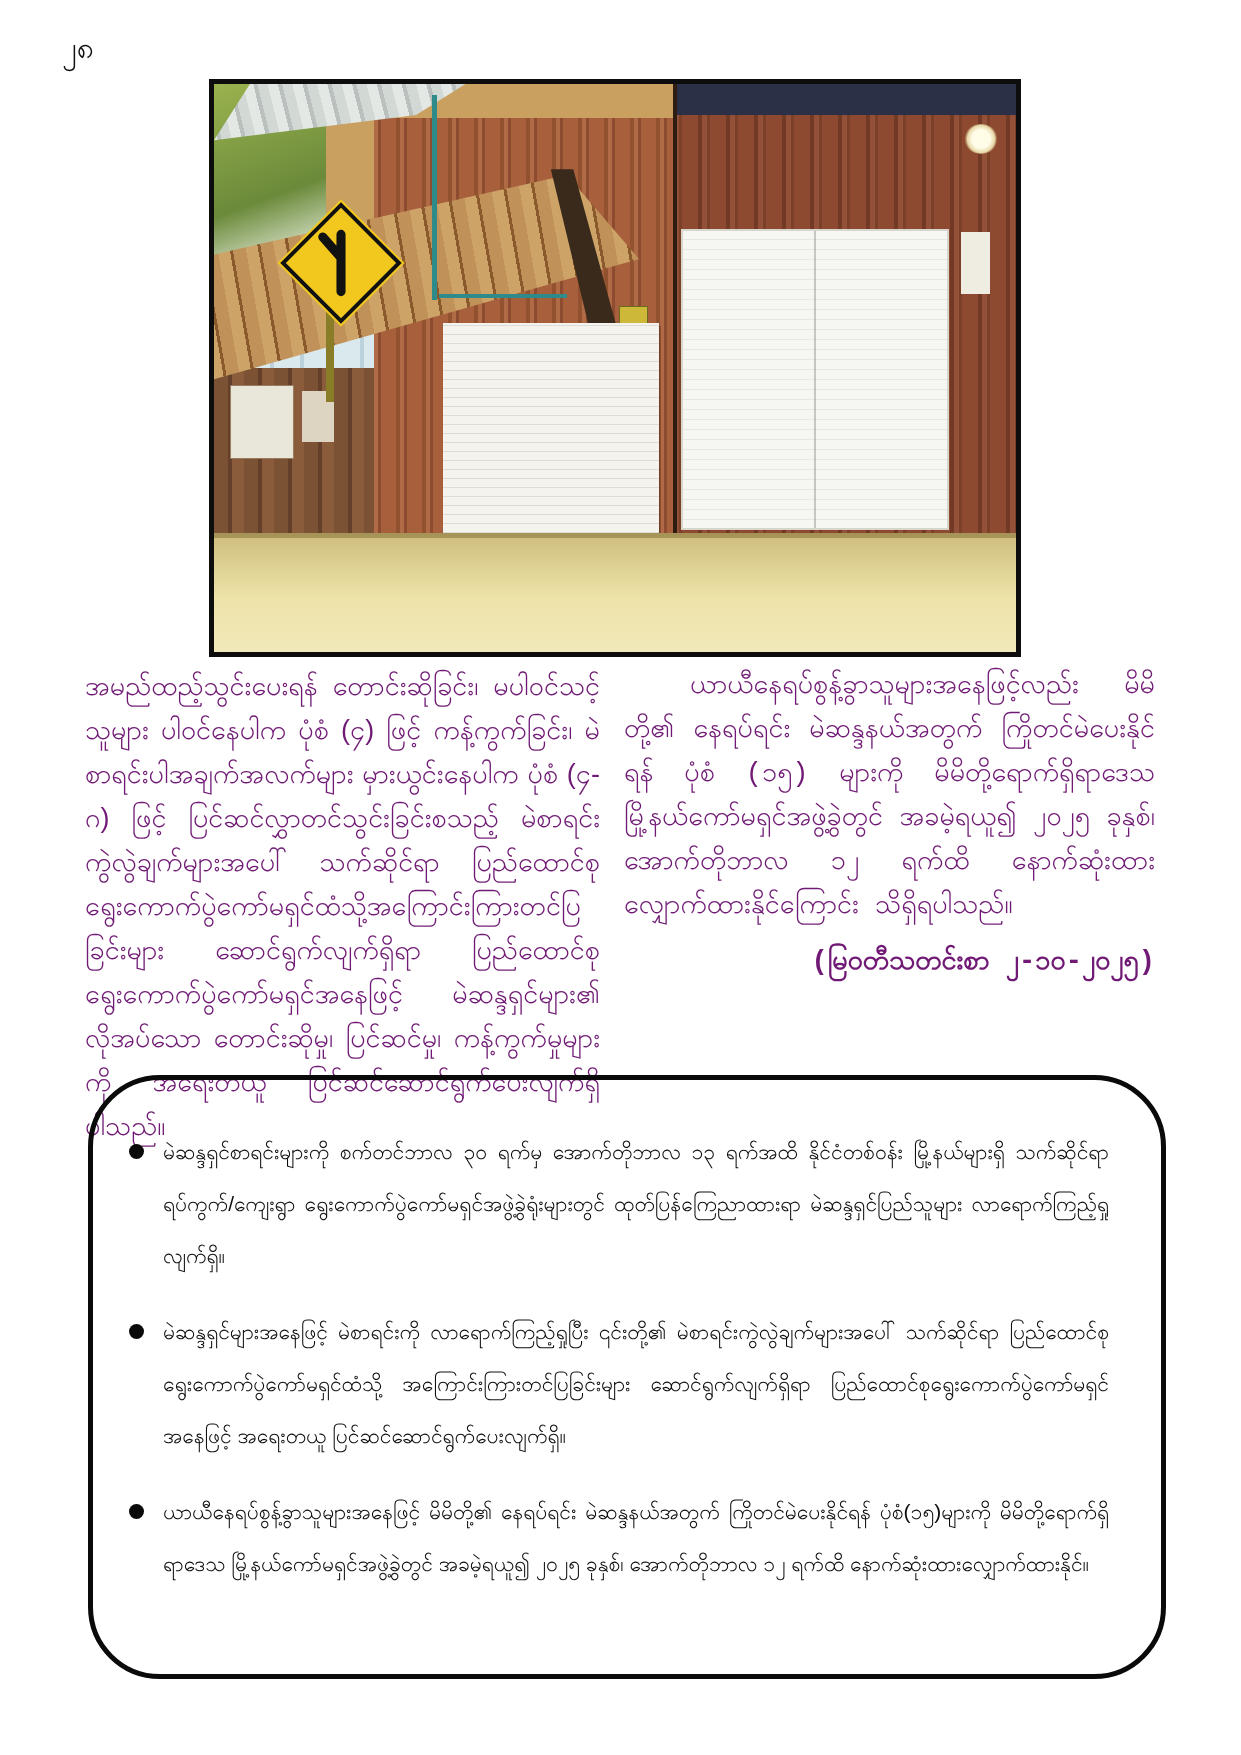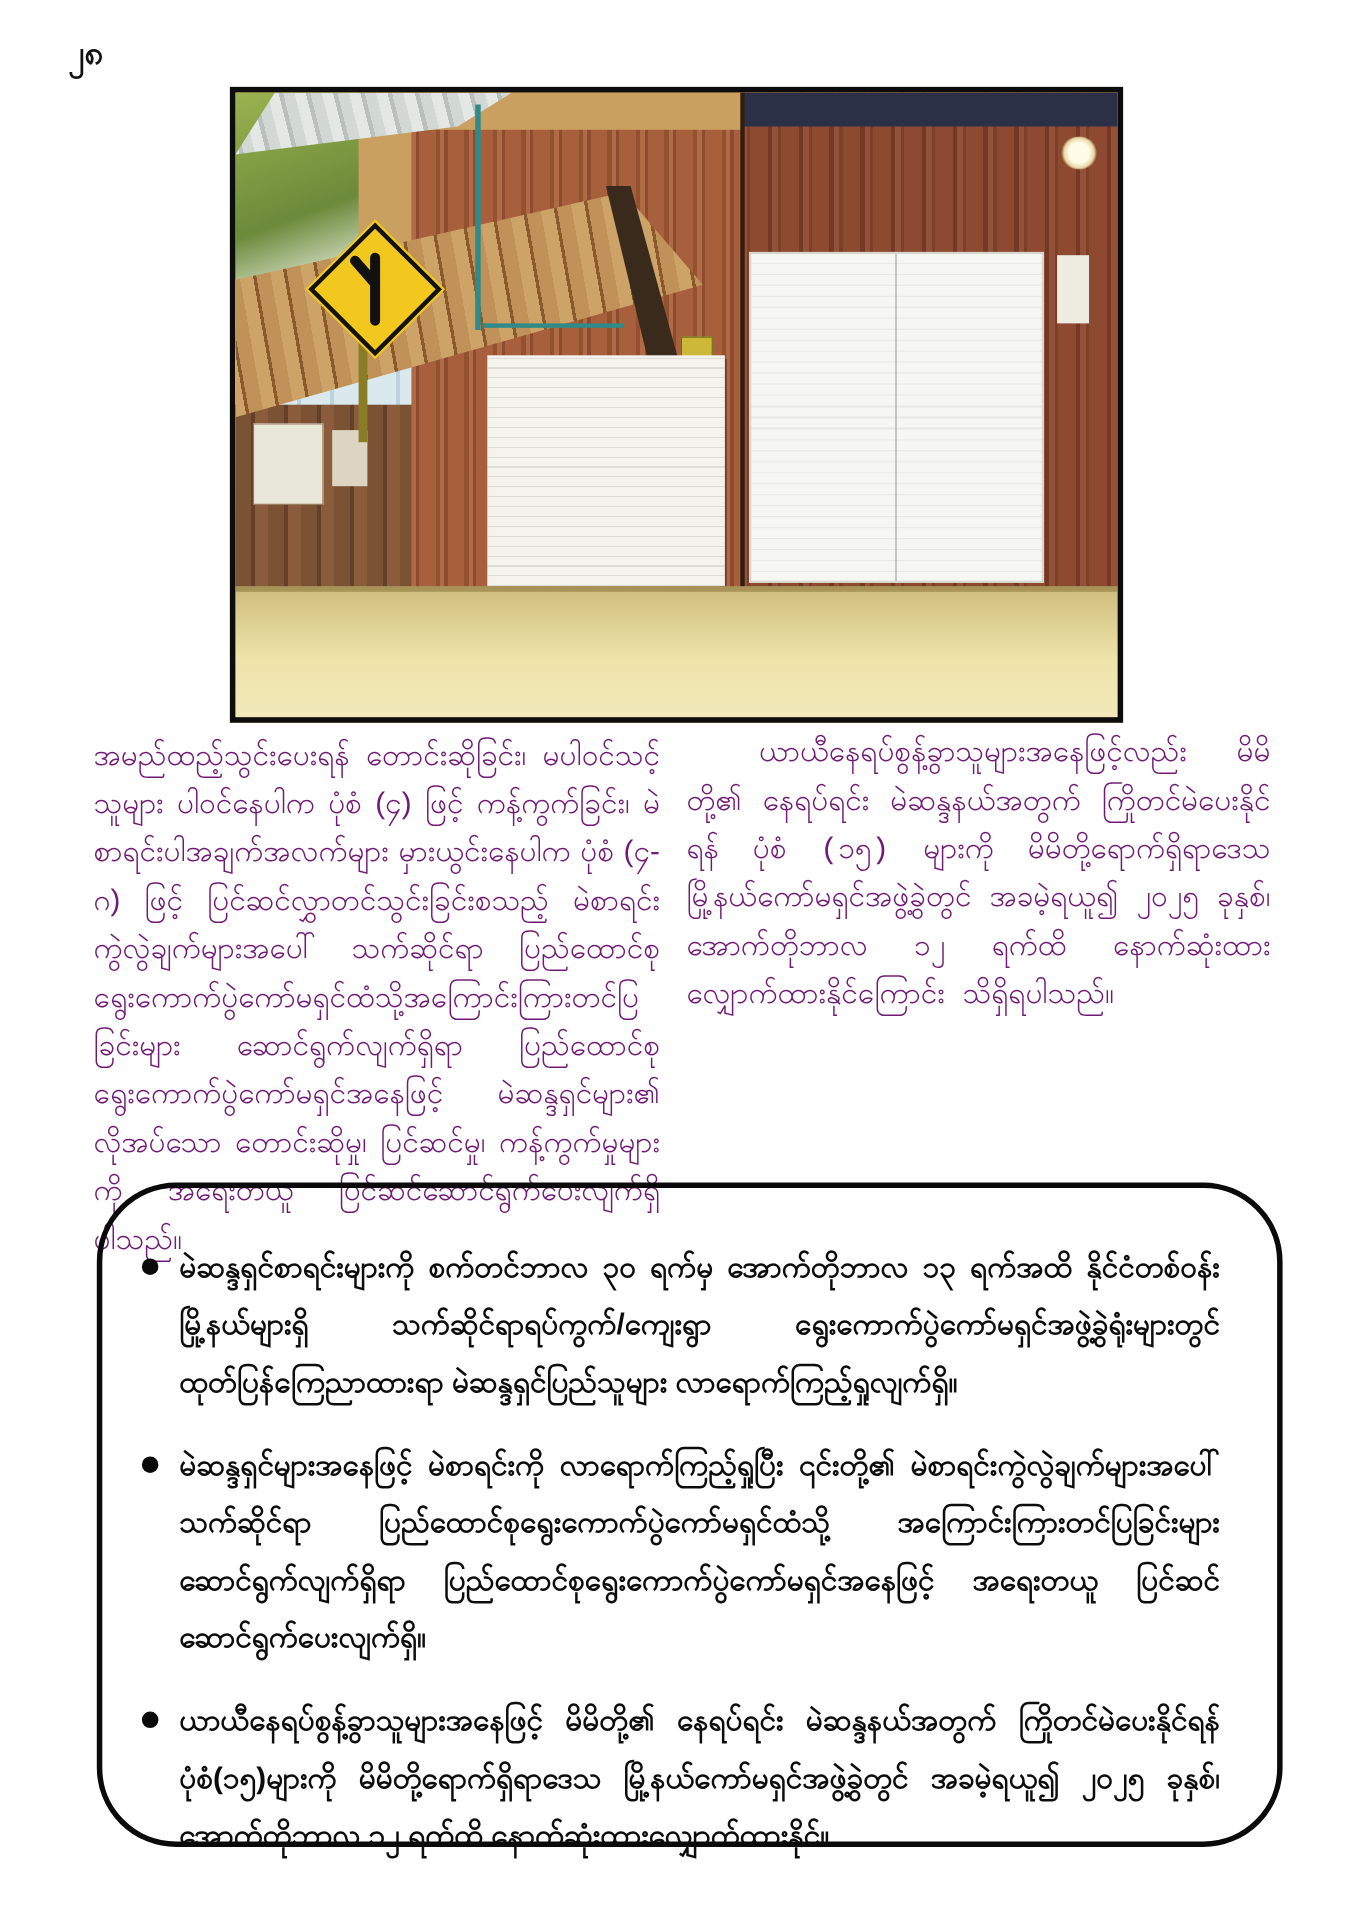--- a/index.html
+++ b/index.html
@@ -2,21 +2,21 @@
 <html lang="my"><head>
 <meta charset="utf-8">
 <style>
   html,body{margin:0;padding:0;}
   body{
     width:1241px;height:1755px;position:relative;background:#ffffff;
     font-family:"Liberation Sans","DejaVu Sans",sans-serif;color:#111;
     overflow:hidden;
   }
   .page-number{
-    position:absolute;left:62px;top:28px;font-size:30px;font-weight:bold;color:#111;
+    position:absolute;left:62px;top:28px;font-size:30px;font-weight:normal;color:#111;
   }
   
   .photo-frame{
     position:absolute;left:209px;top:79px;width:812px;height:578px;
     border:5px solid #0d0d0d;box-sizing:border-box;background:#c9a05f;overflow:hidden;
   }
   .scene{position:absolute;inset:0;}
   .scene *{position:absolute;}
   .foliage{left:0;top:0;width:14%;height:60%;
     background:linear-gradient(160deg,#9ab34f 0%,#6b8a3a 35%,#e8eedd 55%,#7d9a45 75%,#5c7a33 100%);}
@@ -77,21 +77,21 @@
   .attribution{margin-top:12px;text-align:right;font-weight:bold;font-size:27px;}
   
   .highlight-box{
     position:absolute;left:88px;top:1075px;width:1078px;height:604px;
     border:5px solid #0a0a0a;border-radius:72px;box-sizing:border-box;
     padding:46px 52px 0 30px;
   }
   .hb-list{list-style:none;margin:0;padding:0;}
   .hb-item{
     position:relative;padding-left:40px;margin-bottom:24px;
-    font-size:27px;font-weight:bold;line-height:52px;text-align:justify;color:#0c0c0c;
+    font-size:21px;font-weight:normal;line-height:52px;text-align:justify;color:#0c0c0c;
   }
   .hb-item .dot{
     position:absolute;left:6px;top:18px;width:15px;height:15px;border-radius:50%;background:#0a0a0a;
   }
 </style>
 </head>
 <body>
 
 <div class="page-number">၂၈</div>
 
@@ -168,20 +168,21 @@
       </div>
   </div>
 </div>
 
 <div class="columns">
   <div class="col col-left">
     <div class="para">အမည်ထည့်သွင်းပေးရန် တောင်းဆိုခြင်း၊ မပါဝင်သင့်သူများ ပါဝင်နေပါက ပုံစံ (၄) ဖြင့် ကန့်ကွက်ခြင်း၊ မဲစာရင်းပါအချက်အလက်များ မှားယွင်းနေပါက ပုံစံ (၄-ဂ) ဖြင့် ပြင်ဆင်လွှာတင်သွင်းခြင်းစသည့် မဲစာရင်းကွဲလွဲချက်များအပေါ် သက်ဆိုင်ရာ ပြည်ထောင်စုရွေးကောက်ပွဲကော်မရှင်ထံသို့အကြောင်းကြားတင်ပြခြင်းများ ဆောင်ရွက်လျက်ရှိရာ ပြည်ထောင်စုရွေးကောက်ပွဲကော်မရှင်အနေဖြင့် မဲဆန္ဒရှင်များ၏ လိုအပ်သော တောင်းဆိုမှု၊ ပြင်ဆင်မှု၊ ကန့်ကွက်မှုများကို အရေးတယူ ပြင်ဆင်ဆောင်ရွက်ပေးလျက်ရှိပါသည်။</div>
   </div>
   <div class="col col-right">
     <div class="para">ယာယီနေရပ်စွန့်ခွာသူများအနေဖြင့်လည်း မိမိတို့၏ နေရပ်ရင်း မဲဆန္ဒနယ်အတွက် ကြိုတင်မဲပေးနိုင်ရန် ပုံစံ (၁၅) များကို မိမိတို့ရောက်ရှိရာဒေသ မြို့နယ်ကော်မရှင်အဖွဲ့ခွဲတွင် အခမဲ့ရယူ၍ ၂၀၂၅ ခုနှစ်၊ အောက်တိုဘာလ ၁၂ ရက်ထိ နောက်ဆုံးထားလျှောက်ထားနိုင်ကြောင်း သိရှိရပါသည်။</div>
+    <div class="attribution">(မြဝတီသတင်းစာ ၂-၁၀-၂၀၂၅)</div>
   </div>
 </div>
 
 <div class="highlight-box">
   <ul class="hb-list">
     <li class="hb-item">
       <span class="dot"></span>
       <span>မဲဆန္ဒရှင်စာရင်းများကို စက်တင်ဘာလ ၃၀ ရက်မှ အောက်တိုဘာလ ၁၃ ရက်အထိ နိုင်ငံတစ်ဝန်း မြို့နယ်များရှိ သက်ဆိုင်ရာရပ်ကွက်/ကျေးရွာ ရွေးကောက်ပွဲကော်မရှင်အဖွဲ့ခွဲရုံးများတွင် ထုတ်ပြန်ကြေညာထားရာ မဲဆန္ဒရှင်ပြည်သူများ လာရောက်ကြည့်ရှုလျက်ရှိ။</span>
     </li>
     <li class="hb-item">

